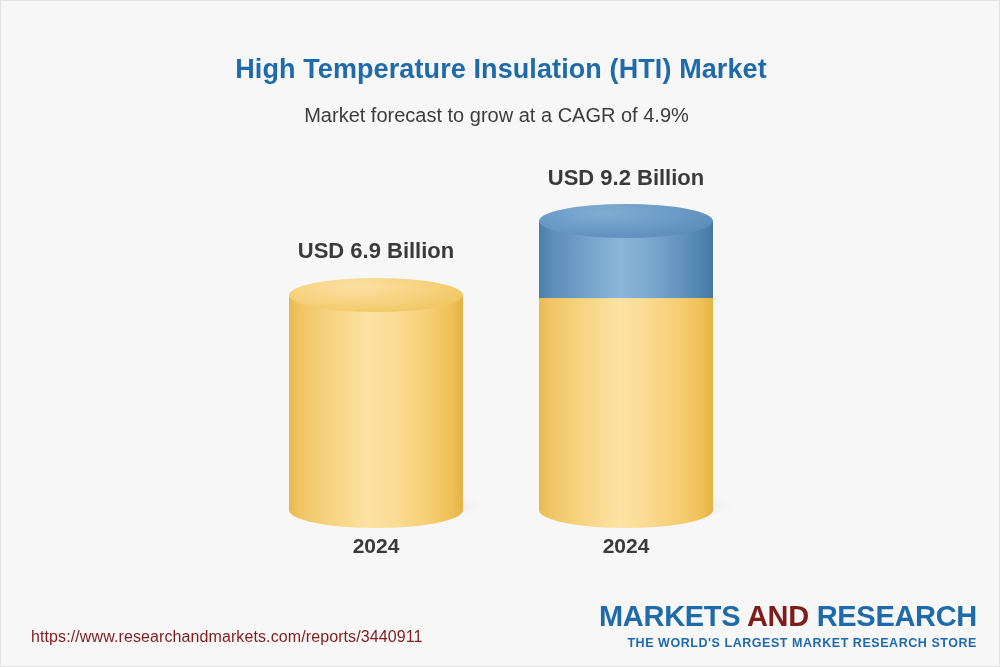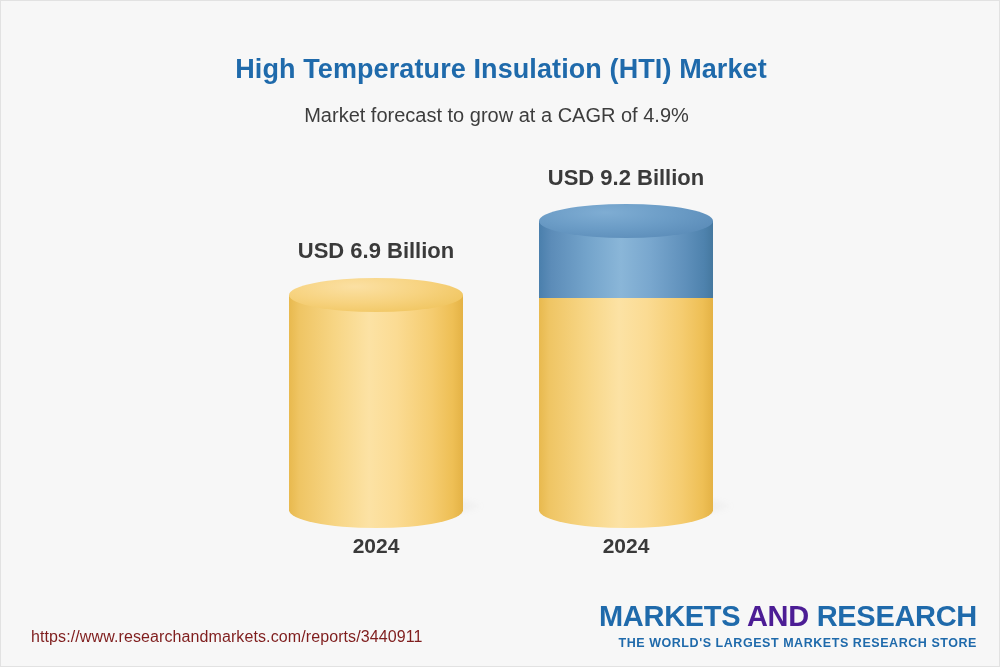--- a/index.html
+++ b/index.html
@@ -174,21 +174,21 @@
   }
   .logo-main {
     font-size: 29px;
     font-weight: bold;
     letter-spacing: -0.3px;
     line-height: 1;
     color: #1f6aab;
     white-space: nowrap;
   }
   .logo-and {
-    color: #4c1d95;
+    color: #7f1d1d;
   }
   .logo-tagline {
     font-size: 12.5px;
     font-weight: bold;
     color: #1f6aab;
     letter-spacing: 0.55px;
     margin-top: 5px;
     white-space: nowrap;
   }
 </style>
@@ -237,16 +237,16 @@
     </div>
 
     <div class="cat-label" style="left: 495px; top: 533px;">2024</div>
 
   </div>
 
   <div class="footer-url">https://www.researchandmarkets.com/reports/3440911</div>
 
   <div class="logo">
     <div class="logo-main"><span>MARKETS</span><span class="logo-and"> AND </span><span>RESEARCH</span></div>
-    <div class="logo-tagline">THE WORLD'S LARGEST MARKETS RESEARCH STORE</div>
+    <div class="logo-tagline">THE WORLD'S LARGEST MARKET RESEARCH STORE</div>
   </div>
 
 </div>
 
 </body></html>

